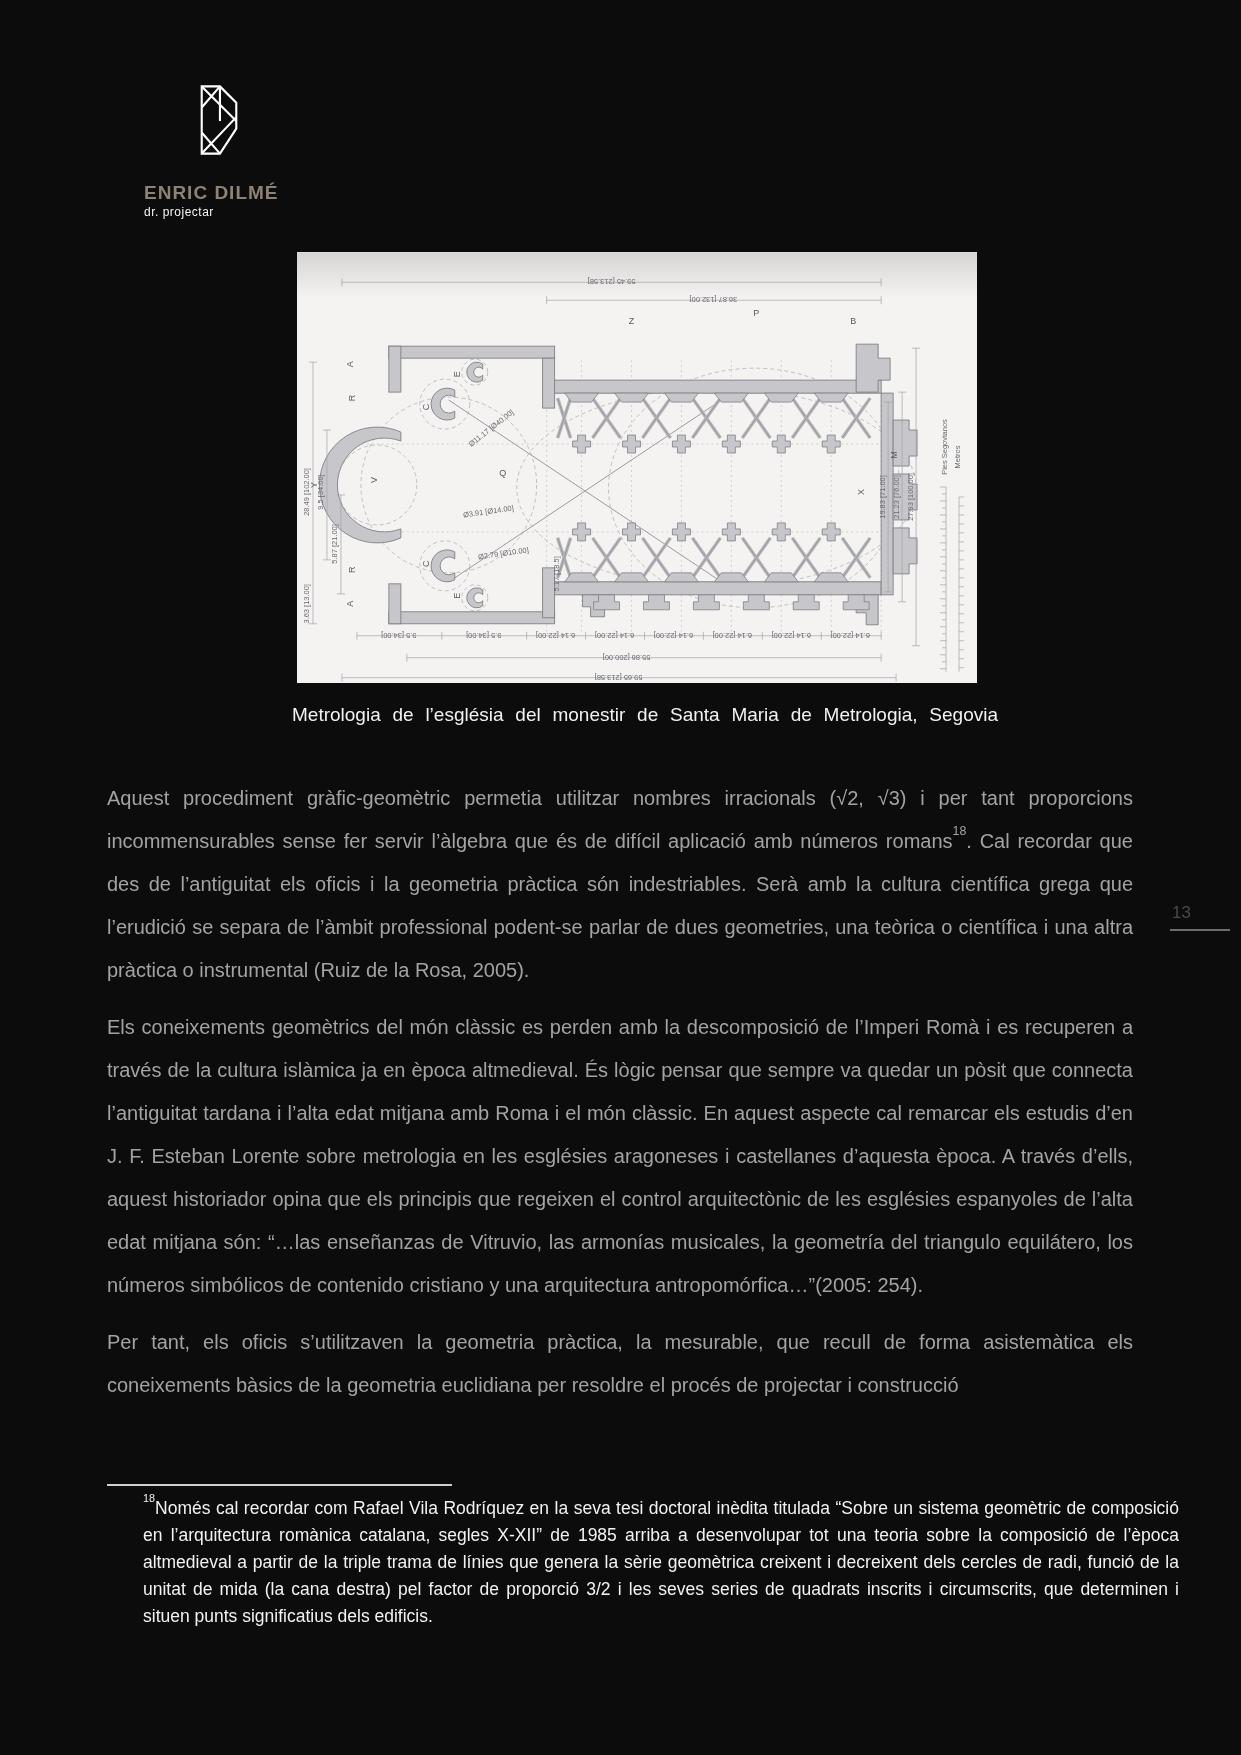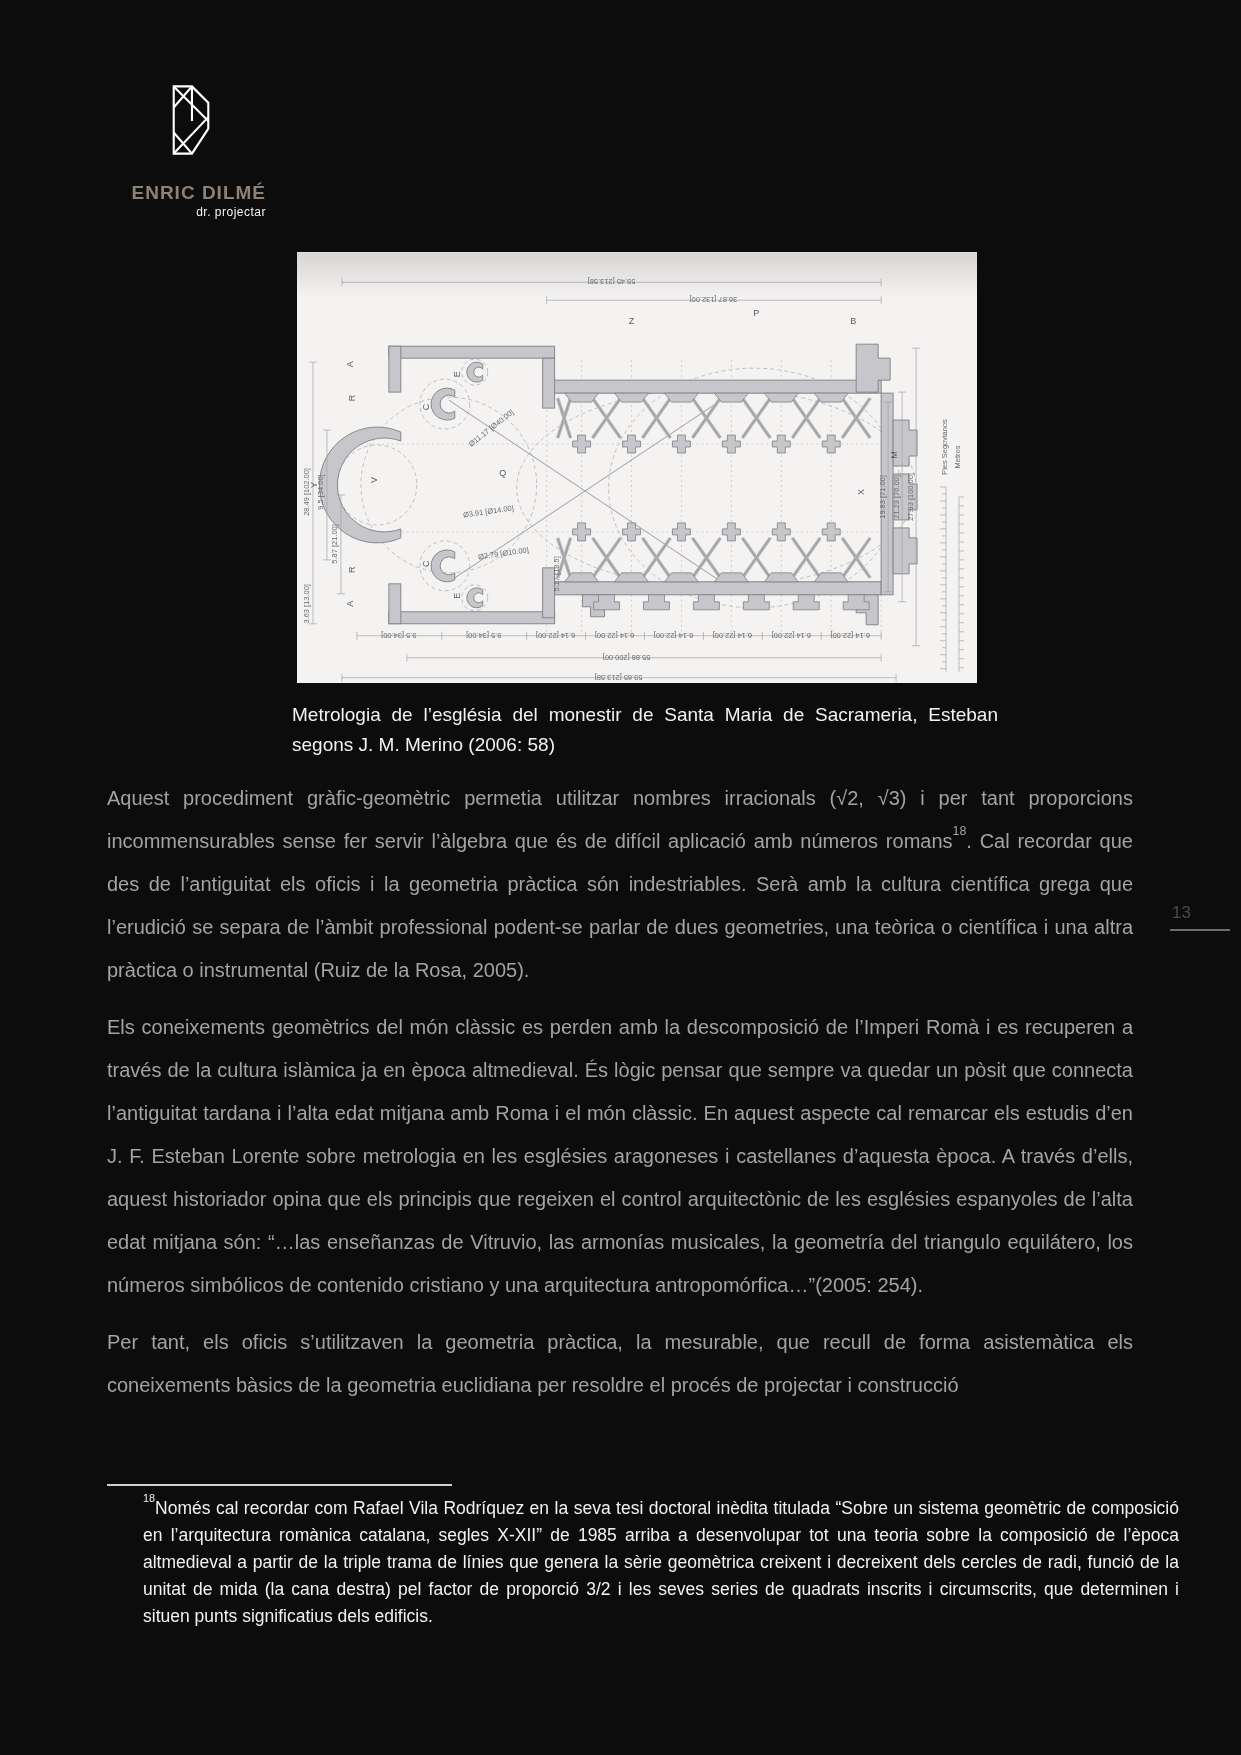--- a/index.html
+++ b/index.html
@@ -3,21 +3,21 @@
 <meta charset="utf-8">
 <style>
   html,body{margin:0;padding:0;}
   body{
     width:1241px;height:1755px;position:relative;overflow:hidden;
     background:#0d0c0c;
     font-family:"Liberation Sans",sans-serif;
     -webkit-font-smoothing:antialiased;
   }
   
-  .logo{position:absolute;left:116px;top:82px;width:150px;text-align:right;}
+  .logo{position:absolute;left:144px;top:82px;width:150px;text-align:left;}
   .logo svg{display:block;margin:0 auto;}
   .logo-name{margin-top:24px;font-size:19px;font-weight:bold;letter-spacing:1px;color:#8e8276;}
   .logo-sub{margin-top:1px;font-size:12px;letter-spacing:0.5px;color:#f5f5f5;}
   
   .figure{position:absolute;left:297px;top:252px;width:680px;height:431px;background:#f4f3f1;}
   .figure svg{display:block;width:680px;height:431px;}
   .caption{
     position:absolute;left:292px;top:700px;width:706px;
     color:#f2f2f2;font-size:19px;line-height:30px;
   }
@@ -338,22 +338,21 @@
         <text x="460" y="64" font-size="9" fill="#595a60">P</text>
         <text x="557" y="72" font-size="9" fill="#595a60">B</text>
         <text x="568" y="240" transform="rotate(-90 568 240)" font-size="9" fill="#595a60">X</text>
         <text x="601" y="203" transform="rotate(-90 601 203)" font-size="9" fill="#595a60">M</text>
         <text x="206" y="224" font-size="9" fill="#595a60">Q</text>
       </g>
   </svg>
 </div>
 
 <div class="caption">
-  <div class="l1">Metrologia de l’església del monestir de Santa Maria de Sacrameria, Esteban</div>
-  <div class="l2">segons J. M. Merino (2006: 58)</div>
+  <div class="l1">Metrologia de l’església del monestir de Santa Maria de Metrologia, Segovia</div>
 </div>
 
 <div class="bodycol">
     <p>Aquest procediment gràfic-geomètric permetia utilitzar nombres irracionals (√2, √3) i per tant proporcions incommensurables sense fer servir l’àlgebra que és de difícil aplicació amb números romans<sup>18</sup>. Cal recordar que des de l’antiguitat els oficis i la geometria pràctica són indestriables. Serà amb la cultura científica grega que l’erudició se separa de l’àmbit professional podent-se parlar de dues geometries, una teòrica o científica i una altra pràctica o instrumental (Ruiz de la Rosa, 2005).</p>
     <p>Els coneixements geomètrics del món clàssic es perden amb la descomposició de l’Imperi Romà i es recuperen a través de la cultura islàmica ja en època altmedieval. És lògic pensar que sempre va quedar un pòsit que connecta l’antiguitat tardana i l’alta edat mitjana amb Roma i el món clàssic. En aquest aspecte cal remarcar els estudis d’en J. F. Esteban Lorente sobre metrologia en les esglésies aragoneses i castellanes d’aquesta època. A través d’ells, aquest historiador opina que els principis que regeixen el control arquitectònic de les esglésies espanyoles de l’alta edat mitjana són: “…las enseñanzas de Vitruvio, las armonías musicales, la geometría del triangulo equilátero, los números simbólicos de contenido cristiano y una arquitectura antropomórfica…”(2005: 254).</p>
     <p>Per tant, els oficis s’utilitzaven la geometria pràctica, la mesurable, que recull de forma asistemàtica els coneixements bàsics de la geometria euclidiana per resoldre el procés de projectar i construcció</p>
   </div>
 
 <div class="fn-rule"></div>
 <div class="footnote"><sup>18</sup>Només cal recordar com Rafael Vila Rodríquez en la seva tesi doctoral inèdita titulada “Sobre un sistema geomètric de composició en l’arquitectura romànica catalana, segles X-XII” de 1985 arriba a desenvolupar tot una teoria sobre la composició de l’època altmedieval a partir de la triple trama de línies que genera la sèrie geomètrica creixent i decreixent dels cercles de radi, funció de la unitat de mida (la cana destra) pel factor de proporció 3/2 i les seves series de quadrats inscrits i circumscrits, que determinen i situen punts significatius dels edificis.</div>

